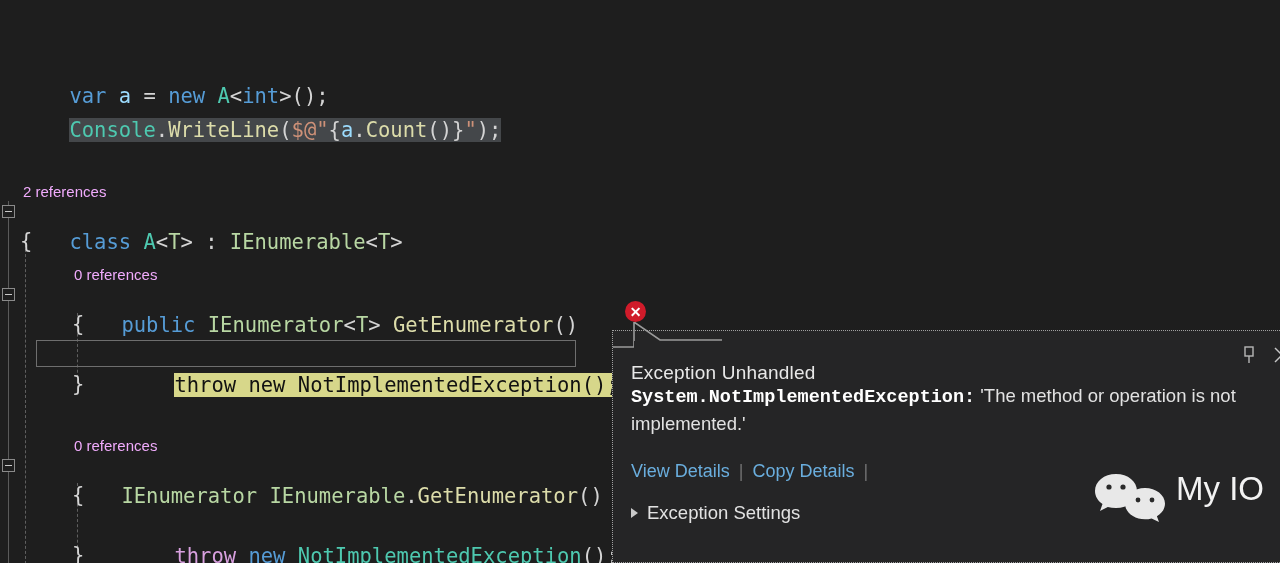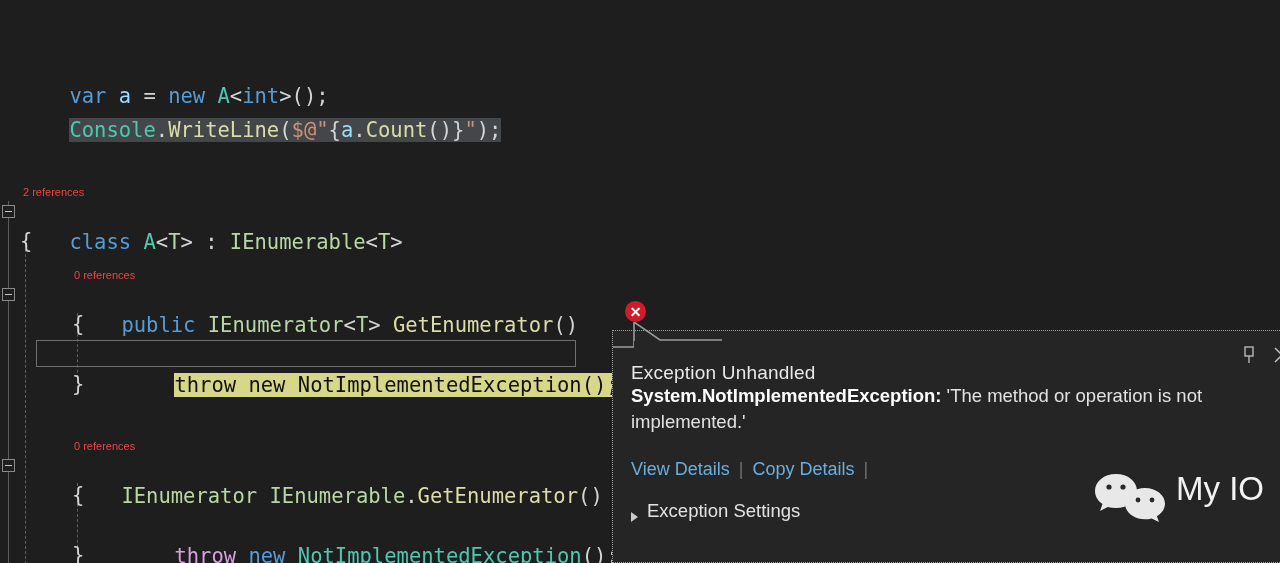--- a/index.html
+++ b/index.html
@@ -39,23 +39,23 @@
   .kw{color:#569cd6;}          
   .ctrl{color:#d8a0df;}        
   .type{color:#4ec9b0;}        
   .iface{color:#b8d7a3;}       
   .meth{color:#dcdcaa;}        
   .punc{color:#d4d4d4;}
   .str{color:#ce9178;}         
   .ident{color:#9cdcfe;}       
   .plain{color:#d4d4d4;}
   .refs{
-    color:#ef4444;
-    font-family:"Liberation Sans",sans-serif;
-    font-size:11px;
+    color:#f0abfc;
+    font-family:"Liberation Sans",sans-serif;
+    font-size:15px;
   }
 
   .sel{background:#44474a;}
 
   .curline-text{background:#d7d78a;color:#111111;}
   .curline-box{
     position:absolute;left:36px;top:1px;height:27px;
     border:1px solid #6e6e6e;box-sizing:border-box;
     pointer-events:none;
   }
@@ -100,31 +100,31 @@
     position:absolute;right:0;top:14px;display:flex;align-items:center;gap:14px;
   }
   .pin-ic{width:18px;height:20px;opacity:.85;}
   .close-ic{width:20px;height:20px;opacity:.9;}
 
   #popup-body{padding:0 18px;}
   #exc-msg{
     font-size:18.5px;line-height:26px;color:#e2e2e2;
     max-width:625px;
   }
-  #exc-msg b{font-weight:bold;color:#ffffff;}
+  #exc-msg b{font-weight:bold;color:#ffffff;font-family:Liberation Mono, monospace;}
 
   #links{
     margin-top:24px;display:flex;align-items:center;
     font-size:18px;
   }
   #links a{color:#6aaede;text-decoration:none;cursor:pointer;white-space:nowrap;}
   .sep{color:#707070;margin:0 9px;}
 
   #exc-settings{
-    margin-top:20px;display:flex;align-items:flex-end;gap:9px;
+    margin-top:20px;display:flex;align-items:center;gap:9px;
     font-size:18.5px;color:#e2e2e2;cursor:pointer;
   }
   .tri{
     width:0;height:0;
     border-left:7px solid #c9c9c9;
     border-top:5px solid transparent;
     border-bottom:5px solid transparent;
   }
 
   

